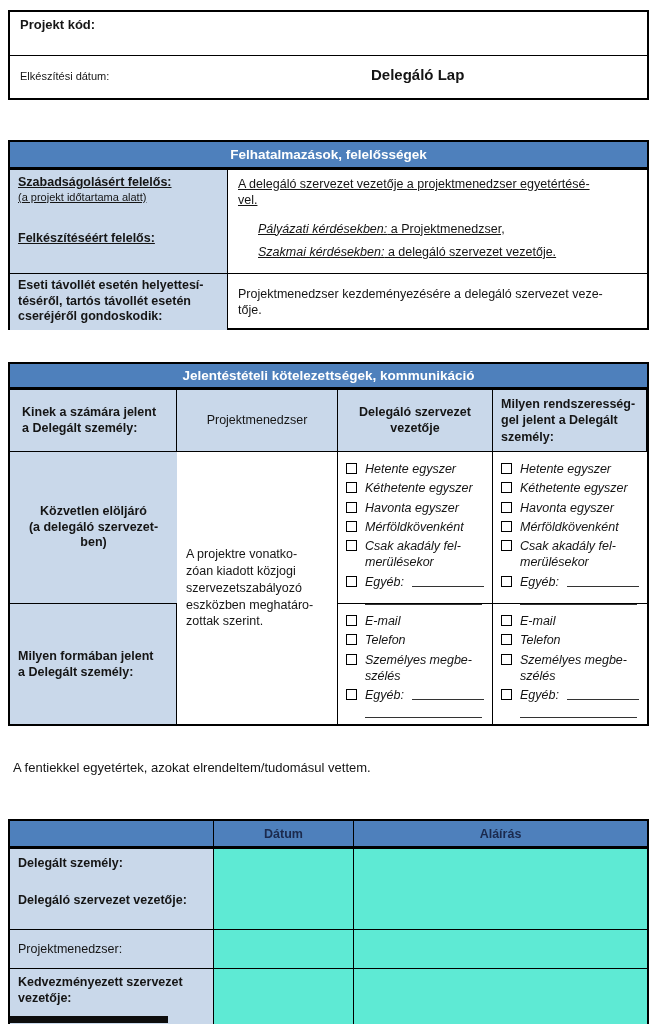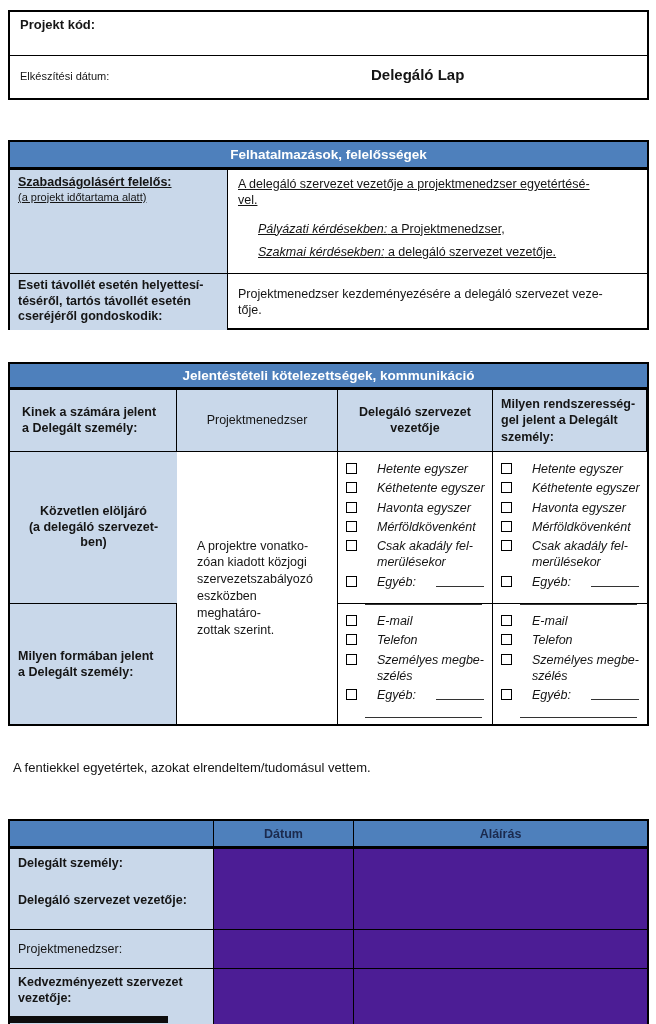--- a/index.html
+++ b/index.html
@@ -43,34 +43,34 @@
   .t3 { position:absolute; left:8px; top:362px; width:641px; border:2px solid #000; background:#fff; }
   .t3 .band { height:26px; }
   .t3 .grid { display:grid; grid-template-columns:167px 161px 155px 1fr; grid-template-rows:62px 152px auto; }
   .t3 .cell { border-right:1px solid #000; border-bottom:1px solid #000; font-size:12.5px; }
   .t3 .cell.last-col { border-right:none; }
   .t3 .cell.last-row { border-bottom:none; }
   .t3 .chead { display:flex; align-items:center; justify-content:center; text-align:center; font-weight:bold; line-height:1.25; padding:3px; }
   .t3 .chead.first { justify-content:flex-start; text-align:left; padding-left:12px; }
   .t3 .chead.plain { font-weight:normal; }
   .t3 .rowlabel { display:flex; align-items:center; padding:6px 8px; font-weight:bold; line-height:1.3; }
-  .t3 .pmcell { grid-column:2; grid-row:2 / span 2; border-right:1px solid #000; display:flex; align-items:center; padding:6px 20px; }
+  .t3 .pmcell { grid-column:2; grid-row:2 / span 2; border-right:1px solid #000; display:flex; align-items:center; padding:6px 9px; }
   .t3 .pmcell .txt { text-align:justify; line-height:1.35; }
   .t3 .list { padding:6px 6px 4px 8px; }
-  .cb-item { display:flex; gap:20px; font-style:italic; line-height:1.3; margin:3px 0; }
+  .cb-item { display:flex; gap:8px; font-style:italic; line-height:1.3; margin:3px 0; }
   .cb-box { width:11px; height:11px; border:1.5px solid #000; flex:none; margin-top:2px; background:#fff; }
   .cb-text { white-space:pre-line; }
   .cb-fill { flex:1; border-bottom:1.3px solid #333; margin:0 2px 3px 0; }
   .extra-line { border-bottom:1.3px solid #333; margin:14px 4px 2px 19px; height:1px; }
 
   
   .agreement { position:absolute; left:13px; top:760px; font-size:13px; }
 
   
-  .t4 { position:absolute; left:8px; top:819px; width:641px; height:205px; border:2px solid #000; border-bottom:none; background:#4c1d95; }
+  .t4 { position:absolute; left:8px; top:819px; width:641px; height:205px; border:2px solid #000; border-bottom:none; background:#5eead4; }
   .t4 .grid { display:grid; grid-template-columns:204px 140px 1fr; grid-template-rows:28px 81px 39px auto; height:100%; }
   .t4 .hcell { background:#4e80bc; color:#1b2a4e; font-weight:bold; font-size:12.5px; display:flex; align-items:center; justify-content:center; border-bottom:3px solid #000; border-right:1px solid #000; }
   .t4 .hcell.last { border-right:none; }
   .t4 .cell { border-right:1px solid #000; border-bottom:1px solid #000; font-size:12.5px; }
   .t4 .cell.last-col { border-right:none; }
   .t4 .cell.last-row { border-bottom:none; }
   .t4 .names { padding:7px 8px; font-weight:bold; line-height:1.25; }
   .t4 .names .n2 { margin-top:21px; }
   .t4 .single { display:flex; align-items:center; padding:0 8px; }
   .t4 .single.bold { font-weight:bold; }
@@ -90,20 +90,21 @@
       <span class="doc-title">Delegáló Lap</span>
     </div>
   </div>
 
   <div class="t2">
     <div class="band">Felhatalmazások, felelősségek</div>
     <div class="row a">
       <div class="lcell lblue">
         <div class="main">Szabadságolásért felelős:</div>
         <div class="sub">(a projekt időtartama alatt)</div>
+        <div class="second">Felkészítéséért felelős:</div>
       </div>
       <div class="rcell">
         <div class="p1 pre">A delegáló szervezet vezetője a projektmenedzser egyetértésé-
 vel.</div>
         <div class="p2">
           <span class="lead">Pályázati kérdésekben:</span><span> a Projektmenedzser,</span>
         </div>
         <div class="p3">
           <span class="lead">Szakmai kérdésekben:</span><span>  a delegáló szervezet vezetője.</span>
         </div>

